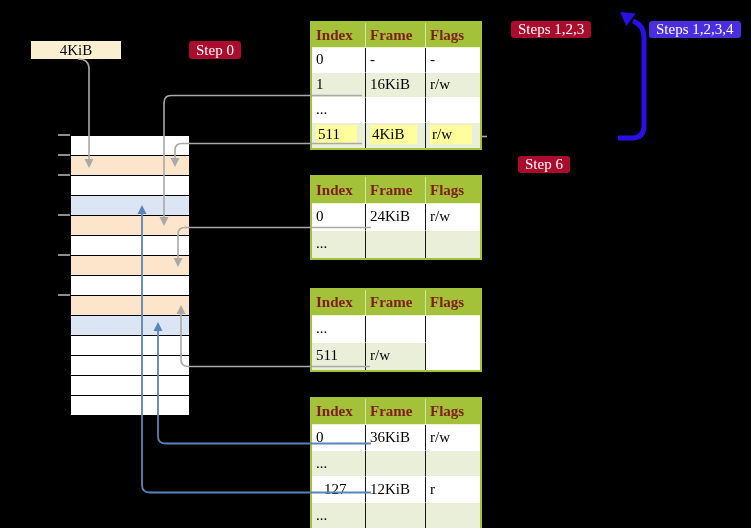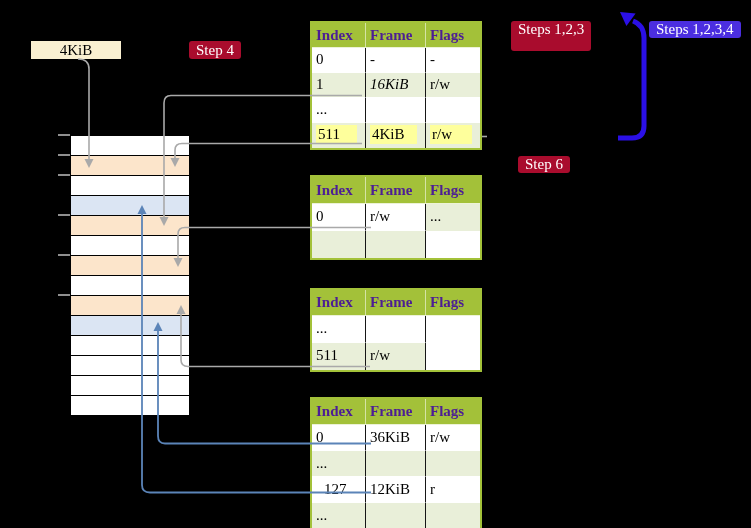--- a/index.html
+++ b/index.html
@@ -8,21 +8,21 @@
     font-family:"Liberation Serif","DejaVu Serif",serif;
   }
   
   .badge{
     position:absolute;color:#fff;font-size:15px;line-height:18px;height:18px;
     padding:0 7px;border-radius:3px;white-space:nowrap;
   }
   .badge.red{background:var(--badge-red);}
   .badge.blue{background:var(--badge-blue);}
   #badge-step0{left:189px;top:41px;}
-  #badge-steps123{left:511px;top:21px;line-height:17px;height:30px;}
+  #badge-steps123{left:511px;top:21px;line-height:17px;height:17px;}
   #badge-steps1234{left:649px;top:21px;line-height:17px;height:17px;}
   #badge-step4{left:518px;top:156px;line-height:17px;height:17px;}
   
   #size-label{
     position:absolute;left:31px;top:41px;width:90px;height:18px;
     background:var(--label-cream);color:#000;text-align:center;
     font-size:15px;line-height:18px;
   }
   
   #strip{
@@ -38,21 +38,21 @@
   
   .pt{
     position:absolute;display:grid;grid-template-columns:54px 60px 54px;
     border:2px solid var(--table-green);background:#fff;z-index:2;
   }
   .pt .c{
     box-sizing:border-box;padding-left:4px;font-size:15px;color:#000;
     overflow:hidden;white-space:nowrap;
   }
   .pt .hcell{
-    background:var(--table-green);color:#4c1d95;font-weight:bold;
+    background:var(--table-green);color:#7f1d1d;font-weight:bold;
     border-right:1px solid rgba(255,255,255,.55);
     border-bottom:1px solid rgba(255,255,255,.8);
   }
   .pt .dcell{border-right:1px solid #161616;border-bottom:1px solid #ffffff;}
   .pt .c:nth-child(3n){border-right:none;}
   .pt .dcell.shaded{background:var(--row-green);}
   .hl{display:block;background:var(--highlight-yellow);margin:2px 8px 2px 0;padding-left:2px;}
   
   #overlay{position:absolute;left:0;top:0;z-index:3;pointer-events:none;}
   .g{stroke:var(--link-gray);fill:none;stroke-width:1.6px;}
@@ -63,21 +63,21 @@
   .Ba{fill:var(--arrow-blue);stroke:none;}
   .badge{z-index:4;}
 </style>
 </head>
 <body>
 
 <div id="canvas">
 
   <div id="size-label">4KiB</div>
 
-  <div id="badge-step0" class="badge red">Step 4</div>
+  <div id="badge-step0" class="badge red">Step 0</div>
   <div id="badge-steps123" class="badge red">Steps 1,2,3</div>
   <div id="badge-steps1234" class="badge blue">Steps 1,2,3,4</div>
   <div id="badge-step4" class="badge red">Step 6</div>
 
   <div id="strip">
       <div class="mrow free"></div>
       <div class="mrow table"></div>
       <div class="mrow free"></div>
       <div class="mrow page"></div>
       <div class="mrow table"></div>
@@ -101,40 +101,41 @@
     </div>
   <div id="tables">
       <div class="pt" style="left: 310px; top: 21px;">
         <div class="c hcell" style="height: 25px; line-height: 24px;">Index</div>
         <div class="c hcell" style="height: 25px; line-height: 24px;">Frame</div>
         <div class="c hcell" style="height: 25px; line-height: 24px;">Flags</div>
         <div class="c dcell" style="height: 25px; line-height: 23px;">0</div>
         <div class="c dcell" style="height: 25px; line-height: 23px;">-</div>
         <div class="c dcell" style="height: 25px; line-height: 23px;">-</div>
         <div class="c dcell shaded" style="height: 25px; line-height: 23px;">1</div>
-        <div class="c dcell shaded" style="height: 25px; line-height: 23px; font-style: italic;">16KiB</div>
+        <div class="c dcell shaded" style="height: 25px; line-height: 23px;">16KiB</div>
         <div class="c dcell shaded" style="height: 25px; line-height: 23px;">r/w</div>
         <div class="c dcell" style="height: 25px; line-height: 23px;">...</div>
         <div class="c dcell" style="height: 25px; line-height: 23px;"></div>
         <div class="c dcell" style="height: 25px; line-height: 23px;"></div>
         <div class="c dcell shaded" style="height: 25px; line-height: 23px; border-bottom: none;">
           <span class="hl" style="line-height: 19px;">511</span>
         </div>
         <div class="c dcell shaded" style="height: 25px; line-height: 23px; border-bottom: none;">
           <span class="hl" style="line-height: 19px;">4KiB</span>
         </div>
         <div class="c dcell shaded" style="height: 25px; line-height: 23px; border-bottom: none;">
           <span class="hl" style="line-height: 19px;">r/w</span>
         </div>
       </div>
       <div class="pt" style="left: 310px; top: 175px;">
         <div class="c hcell" style="height: 27px; line-height: 26px;">Index</div>
         <div class="c hcell" style="height: 27px; line-height: 26px;">Frame</div>
         <div class="c hcell" style="height: 27px; line-height: 26px;">Flags</div>
         <div class="c dcell" style="height: 27px; line-height: 25px;">0</div>
+        <div class="c dcell" style="height: 27px; line-height: 25px;">24KiB</div>
         <div class="c dcell" style="height: 27px; line-height: 25px;">r/w</div>
         <div class="c dcell shaded" style="height: 27px; line-height: 25px; border-bottom: none;">...</div>
         <div class="c dcell shaded" style="height: 27px; line-height: 25px; border-bottom: none;"></div>
         <div class="c dcell shaded" style="height: 27px; line-height: 25px; border-bottom: none;"></div>
       </div>
       <div class="pt" style="left: 310px; top: 288px;">
         <div class="c hcell" style="height: 26px; line-height: 25px;">Index</div>
         <div class="c hcell" style="height: 26px; line-height: 25px;">Frame</div>
         <div class="c hcell" style="height: 26px; line-height: 25px;">Flags</div>
         <div class="c dcell" style="height: 27px; line-height: 25px;">...</div>

